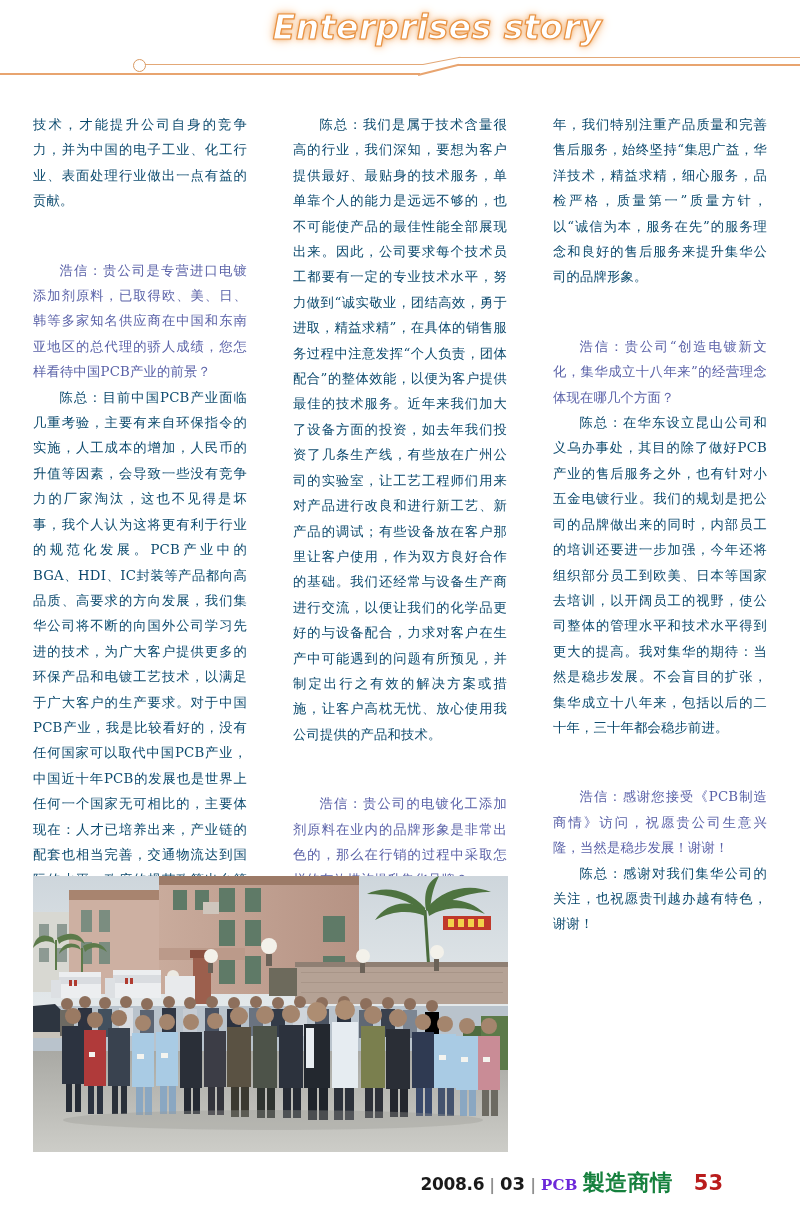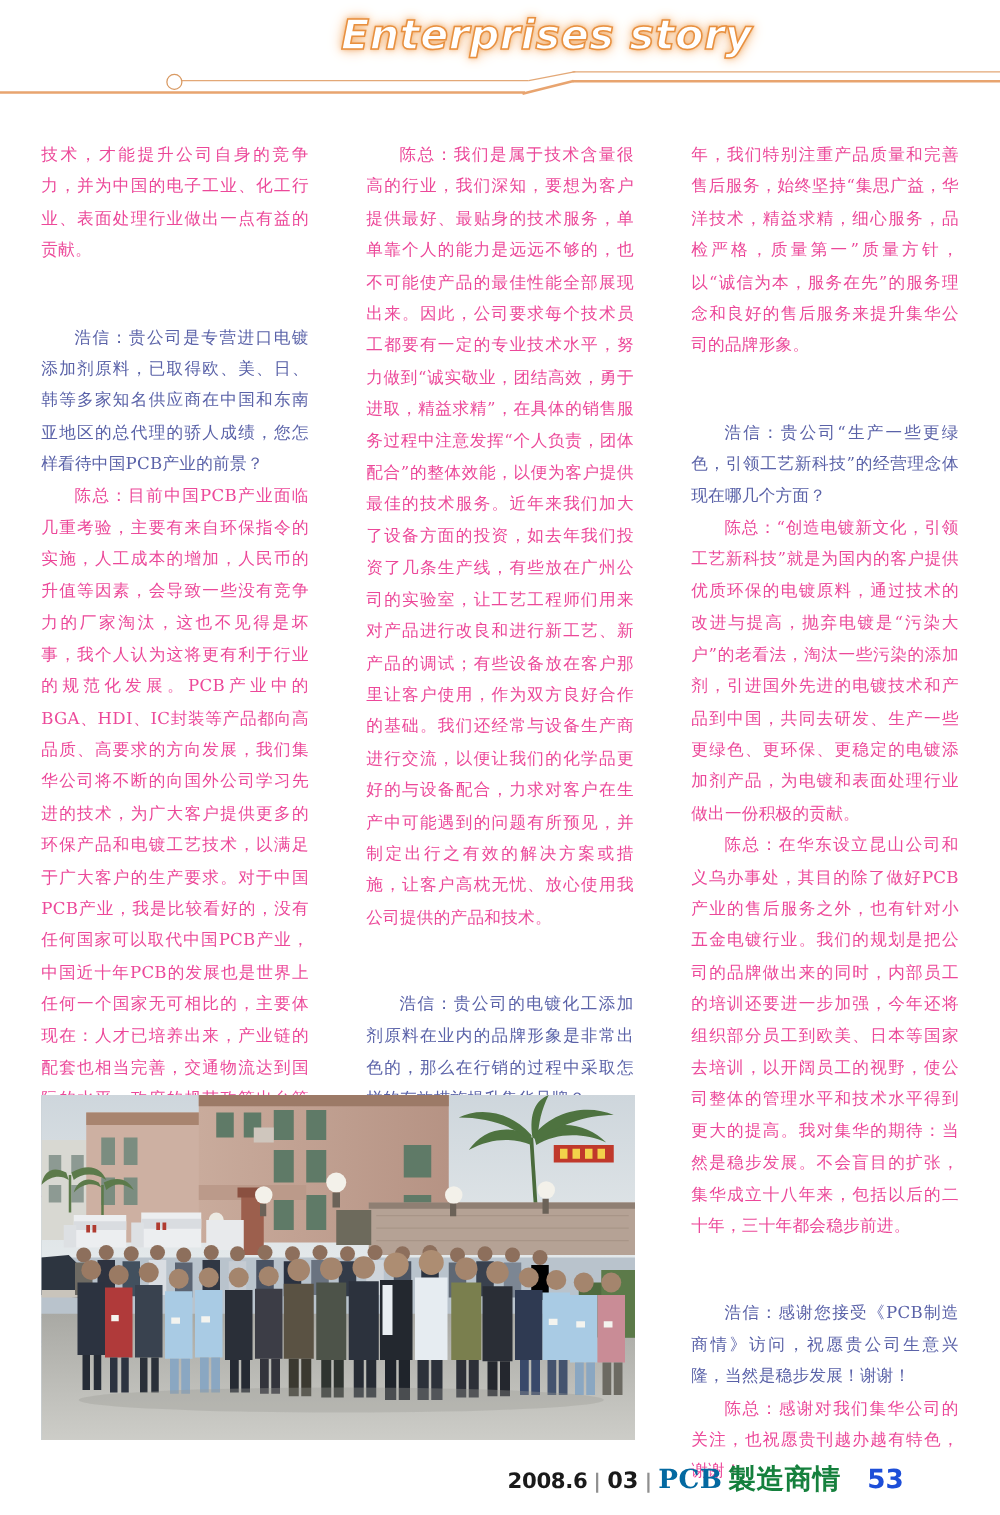--- a/index.html
+++ b/index.html
@@ -82,21 +82,21 @@
   .col-2 { left: 293px; }
   .col-3 { left: 553px; }
 
   p.para {
     margin: 0 0 0 0;
     font-family: "DejaVu Serif", "Liberation Serif", serif;
     font-size: 13.3px;
     line-height: 25.4px;
     text-align: justify;
     text-justify: inter-ideograph;
-    color: #ec4899;
+    color: #0c4a6e;
     letter-spacing: 0.2px;
   }
   p.para.indent { text-indent: 2em; }
   p.para.q {
     color: #5a62a8;
     margin-top: 44px;
   }
   p.para.cont { text-indent: 0; }
 
   
@@ -142,37 +142,37 @@
     color: #8f8f8f;
   }
   .f-issue {
     font-family: "DejaVu Sans", "Liberation Sans", sans-serif;
     font-size: 18px;
     font-weight: bold;
     color: #1a1a1a;
   }
   .f-pcb {
     font-family: "DejaVu Serif", "Liberation Serif", serif;
-    font-size: 21px;
-    font-weight: bold;
-    color: #0369a1;
+    font-size: 15px;
+    font-weight: bold;
+    color: #6d28d9;
     letter-spacing: 0.3px;
   }
   .f-cn {
     font-family: "DejaVu Serif", "Liberation Serif", serif;
     font-size: 22px;
     font-weight: bold;
     color: #15803d;
     letter-spacing: 0.5px;
   }
   .f-page {
     font-family: "DejaVu Sans", "Liberation Sans", sans-serif;
     font-size: 21px;
     font-weight: bold;
-    color: #1d4ed8;
+    color: #b91c1c;
     margin-left: 16px;
   }
 </style>
 </head>
 <body>
 
 <div class="header">
   <div class="header-title">Enterprises story</div>
 
   <div class="rule-thin" style="left:143px; top:64px; width:280px;"></div>
@@ -196,22 +196,21 @@
   </div>
 
   <div class="col col-2">
     <p class="para indent">陈总：我们是属于技术含量很高的行业，我们深知，要想为客户提供最好、最贴身的技术服务，单单靠个人的能力是远远不够的，也不可能使产品的最佳性能全部展现出来。因此，公司要求每个技术员工都要有一定的专业技术水平，努力做到“诚实敬业，团结高效，勇于进取，精益求精”，在具体的销售服务过程中注意发挥“个人负责，团体配合”的整体效能，以便为客户提供最佳的技术服务。近年来我们加大了设备方面的投资，如去年我们投资了几条生产线，有些放在广州公司的实验室，让工艺工程师们用来对产品进行改良和进行新工艺、新产品的调试；有些设备放在客户那里让客户使用，作为双方良好合作的基础。我们还经常与设备生产商进行交流，以便让我们的化学品更好的与设备配合，力求对客户在生产中可能遇到的问题有所预见，并制定出行之有效的解决方案或措施，让客户高枕无忧、放心使用我公司提供的产品和技术。</p>
     <p class="para q indent">浩信：贵公司的电镀化工添加剂原料在业内的品牌形象是非常出色的，那么在行销的过程中采取怎样的有效措施提升集华品牌？</p>
     <p class="para indent">陈总：PCB行业市场竞争会越来越激烈，我们只有通过定期组织人员去海外学习培训，定期邀请海外专家来公司培训等途径来提升集华的竞争力；近几</p>
   </div>
 
   <div class="col col-3">
     <p class="para cont">年，我们特别注重产品质量和完善售后服务，始终坚持“集思广益，华洋技术，精益求精，细心服务，品检严格，质量第一”质量方针，以“诚信为本，服务在先”的服务理念和良好的售后服务来提升集华公司的品牌形象。</p>
-    <p class="para q indent">浩信：贵公司“生产一些更绿色，引领工艺新科技”的经营理念体现在哪几个方面？</p>
-    <p class="para indent">陈总：“创造电镀新文化，引领工艺新科技”就是为国内的客户提供优质环保的电镀原料，通过技术的改进与提高，抛弃电镀是“污染大户”的老看法，淘汰一些污染的添加剂，引进国外先进的电镀技术和产品到中国，共同去研发、生产一些更绿色、更环保、更稳定的电镀添加剂产品，为电镀和表面处理行业做出一份积极的贡献。</p>
+    <p class="para q indent">浩信：贵公司“创造电镀新文化，集华成立十八年来”的经营理念体现在哪几个方面？</p>
     <p class="para indent">陈总：在华东设立昆山公司和义乌办事处，其目的除了做好PCB产业的售后服务之外，也有针对小五金电镀行业。我们的规划是把公司的品牌做出来的同时，内部员工的培训还要进一步加强，今年还将组织部分员工到欧美、日本等国家去培训，以开阔员工的视野，使公司整体的管理水平和技术水平得到更大的提高。我对集华的期待：当然是稳步发展。不会盲目的扩张，集华成立十八年来，包括以后的二十年，三十年都会稳步前进。</p>
     <p class="para q indent">浩信：感谢您接受《PCB制造商情》访问，祝愿贵公司生意兴隆，当然是稳步发展！谢谢！</p>
     <p class="para indent"><span>陈总：感谢对我们集华公司的关注，也祝愿贵刊越办越有特色，谢谢！</span></p>
   </div>
 
 </div>
 
 <div class="photo">
   <svg width="475" height="276" viewBox="0 0 475 276" xmlns="http://www.w3.org/2000/svg">
     <defs>

